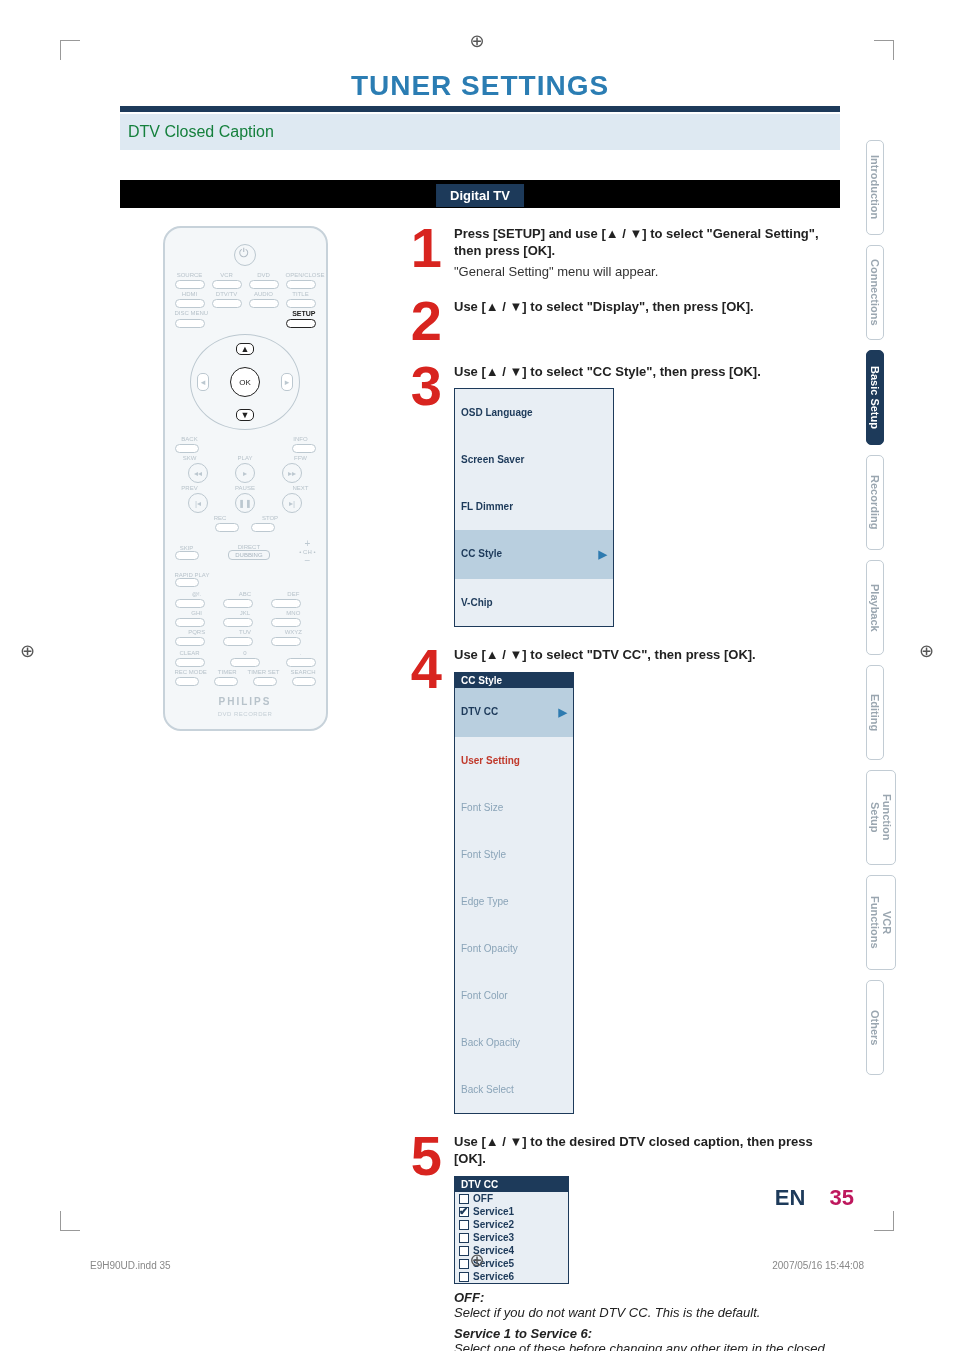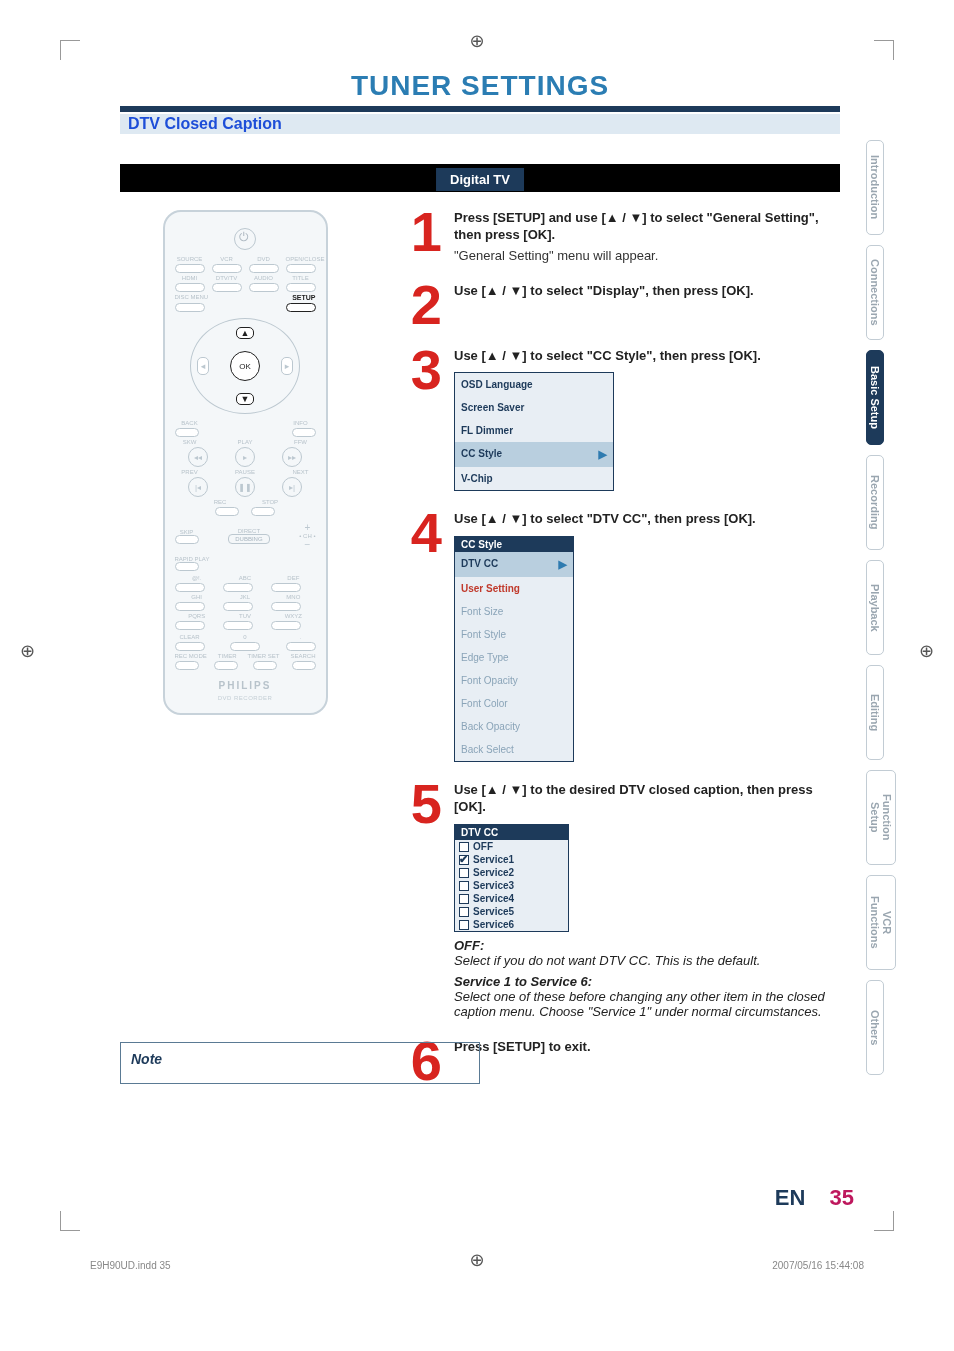--- a/index.html
+++ b/index.html
@@ -53,24 +53,24 @@
     letter-spacing: 1px;
     margin-bottom: 4px;
   }
   .rule {
     height: 6px;
     background: #1d3a5a;
     margin-bottom: 2px;
   }
   .subsection {
     background: #dee9f2;
-    color: #1d4ed8;
+    color: #15803d;
     font-size: 16px;
-    font-weight: bold;
-    padding: 1px 8px;
+    font-weight: normal;
+    padding: 9px 8px;
   }
   .blackbar {
     height: 28px;
     background: #000;
     margin-top: 30px;
     position: relative;
   }
   .blackbar .label {
     background: #1d3a5a;
     color: #fff;
@@ -171,21 +171,21 @@
     border: 1px solid #1d3a5a;
     width: 160px;
     font-size: 10px;
     color: #1d3a5a;
     font-weight: bold;
     background: #e8eef4;
   }
   .menu-box .menu-title {
     background: #1d3a5a; color: #fff; padding: 2px 6px; font-size: 10px;
   }
-  .menu-box .item { padding: 6px 6px; }
+  .menu-box .item { padding: 18px 6px; }
   .menu-box .item.hl { background: #b9cfdf; display:flex; justify-content:space-between; }
   .menu-box .item.dim { color: #8aa4b8; font-weight: normal; }
   .menu-box .arrow-r { color: #2e7bb0; font-size: 11px; }
 
   .list-box {
     margin-top: 8px;
     border: 1px solid #1d3a5a;
     width: 115px;
     font-size: 10px;
     background: #e8eef4;

